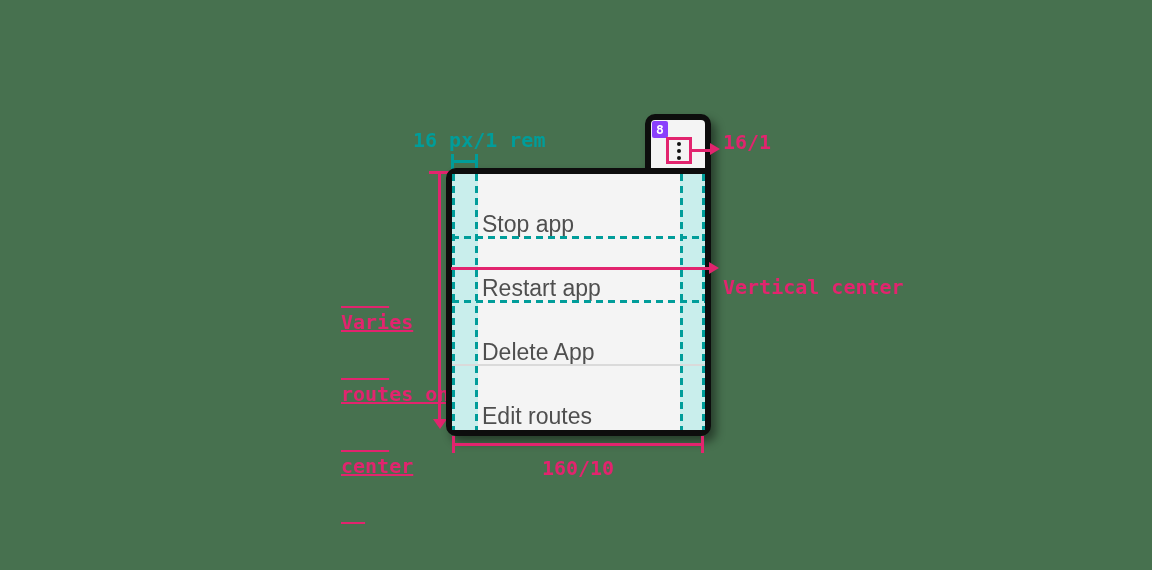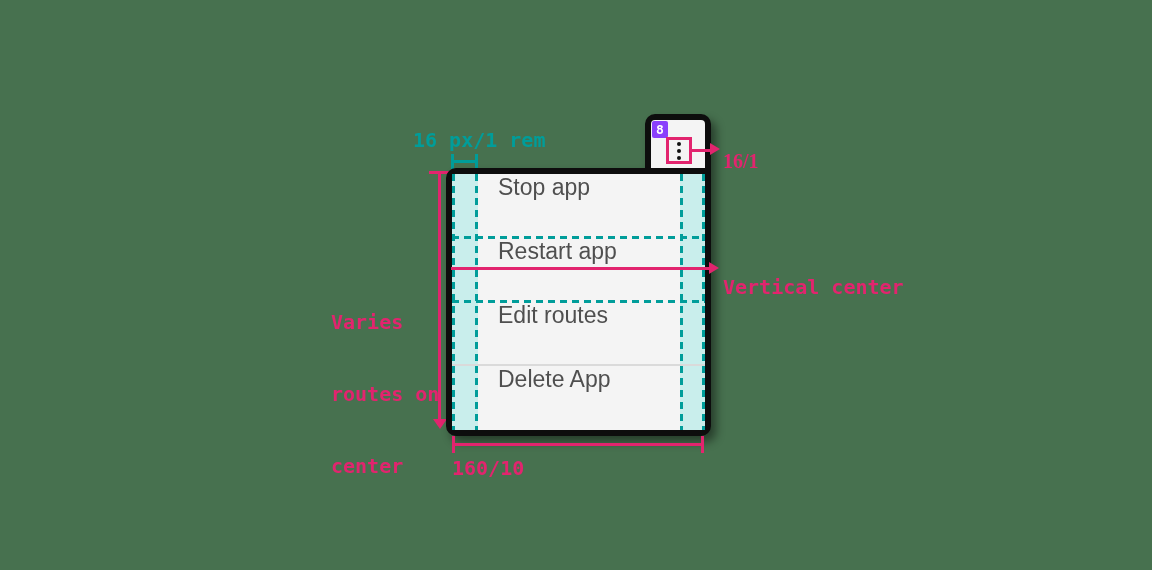--- a/index.html
+++ b/index.html
@@ -57,21 +57,21 @@
       background:var(--menu-bg);border:6px solid var(--ink);border-radius:10px 0 10px 10px;}
   .menu-inner{position:relative;width:253px;height:256px;overflow:hidden;}
 
   .teal-col{position:absolute;top:0;bottom:0;background:var(--teal-fill);}
   .teal-col.left{left:0;width:26px;}
   .teal-col.right{left:228px;width:25px;}
   .vdash{position:absolute;top:0;bottom:0;width:3px;
       background:repeating-linear-gradient(180deg,var(--teal) 0 7px,transparent 7px 12px);}
   .teal-col .vdash.l{left:0;} .teal-col.left .vdash.r{left:23px;} .teal-col.right .vdash.r{left:22px;}
 
-  .row{position:relative;height:64px;display:flex;align-items:flex-start;padding-left:46px;
+  .row{position:relative;height:64px;display:flex;align-items:flex-end;padding-left:30px;
       box-sizing:border-box;font-size:23px;color:var(--item-text);}
   .hdash{position:absolute;left:0;right:0;height:3px;
       background:repeating-linear-gradient(90deg,var(--teal) 0 7px,transparent 7px 12px);}
   .hdash.one{top:62px;} .hdash.two{top:126px;}
   .divider{position:absolute;left:0;right:0;top:190px;height:2px;background:var(--divider);}
 
   
   .kebab-arrow{position:absolute;left:692px;top:149px;width:19px;height:3px;background:var(--pink);z-index:30;}
   .tri{position:absolute;width:0;height:0;z-index:30;}
   .tri.kebab-tri{left:710px;top:143px;border-top:6px solid transparent;
@@ -81,24 +81,24 @@
   .vc-line{position:absolute;left:451px;top:267px;width:259px;height:3px;background:var(--pink);z-index:30;}
   .tri.vc-tri{left:709px;top:262px;border-top:6px solid transparent;
       border-bottom:6px solid transparent;border-left:10px solid var(--pink);}
 
   
   .ibeam-w{position:absolute;left:452px;top:436px;width:252px;height:17px;}
   .ibeam-w .bar{position:absolute;top:0;width:3px;height:17px;background:var(--pink);}
   .ibeam-w .bar.l{left:0;} .ibeam-w .bar.r{right:0;}
   .ibeam-w .line{position:absolute;left:0;right:0;top:7px;height:3px;background:var(--pink);}
 
-  .width-label{left:452px;top:456px;width:252px;text-align:left;}
+  .width-label{left:452px;top:456px;width:252px;text-align:center;}
   .padding-label{left:413px;top:128px;}
-  .varies{left:331px;top:262px;}
-  .icon-size-label{left:723px;top:149px;font-family:Liberation Serif, serif;}
+  .varies{left:341px;top:262px;text-decoration:underline;}
+  .icon-size-label{left:723px;top:130px;}
   .vc-label{left:723px;top:258px;margin-top:17px;}
 </style>
 </head>
 <body>
 
 <div class="stage">
 
   <div class="ann teal padding-label">16 px/1 rem</div>
   <div class="ibeam-h">
     <i class="bar l"></i>
@@ -139,24 +139,24 @@
           <i class="vdash r"></i>
         </div>
 
         <div class="row">
           <span>Stop app</span>
         </div>
         <div class="row">
           <span>Restart app</span>
         </div>
         <div class="row">
-          <span>Edit routes</span>
+          <span>Delete App</span>
         </div>
         <div class="row">
-          <span>Delete App</span>
+          <span>Edit routes</span>
         </div>
 
         <div class="hdash one"></div>
         <div class="hdash two"></div>
         <div class="divider"></div>
       </div>
     </div>
   </div>
 
   <div class="kebab-arrow"></div>

